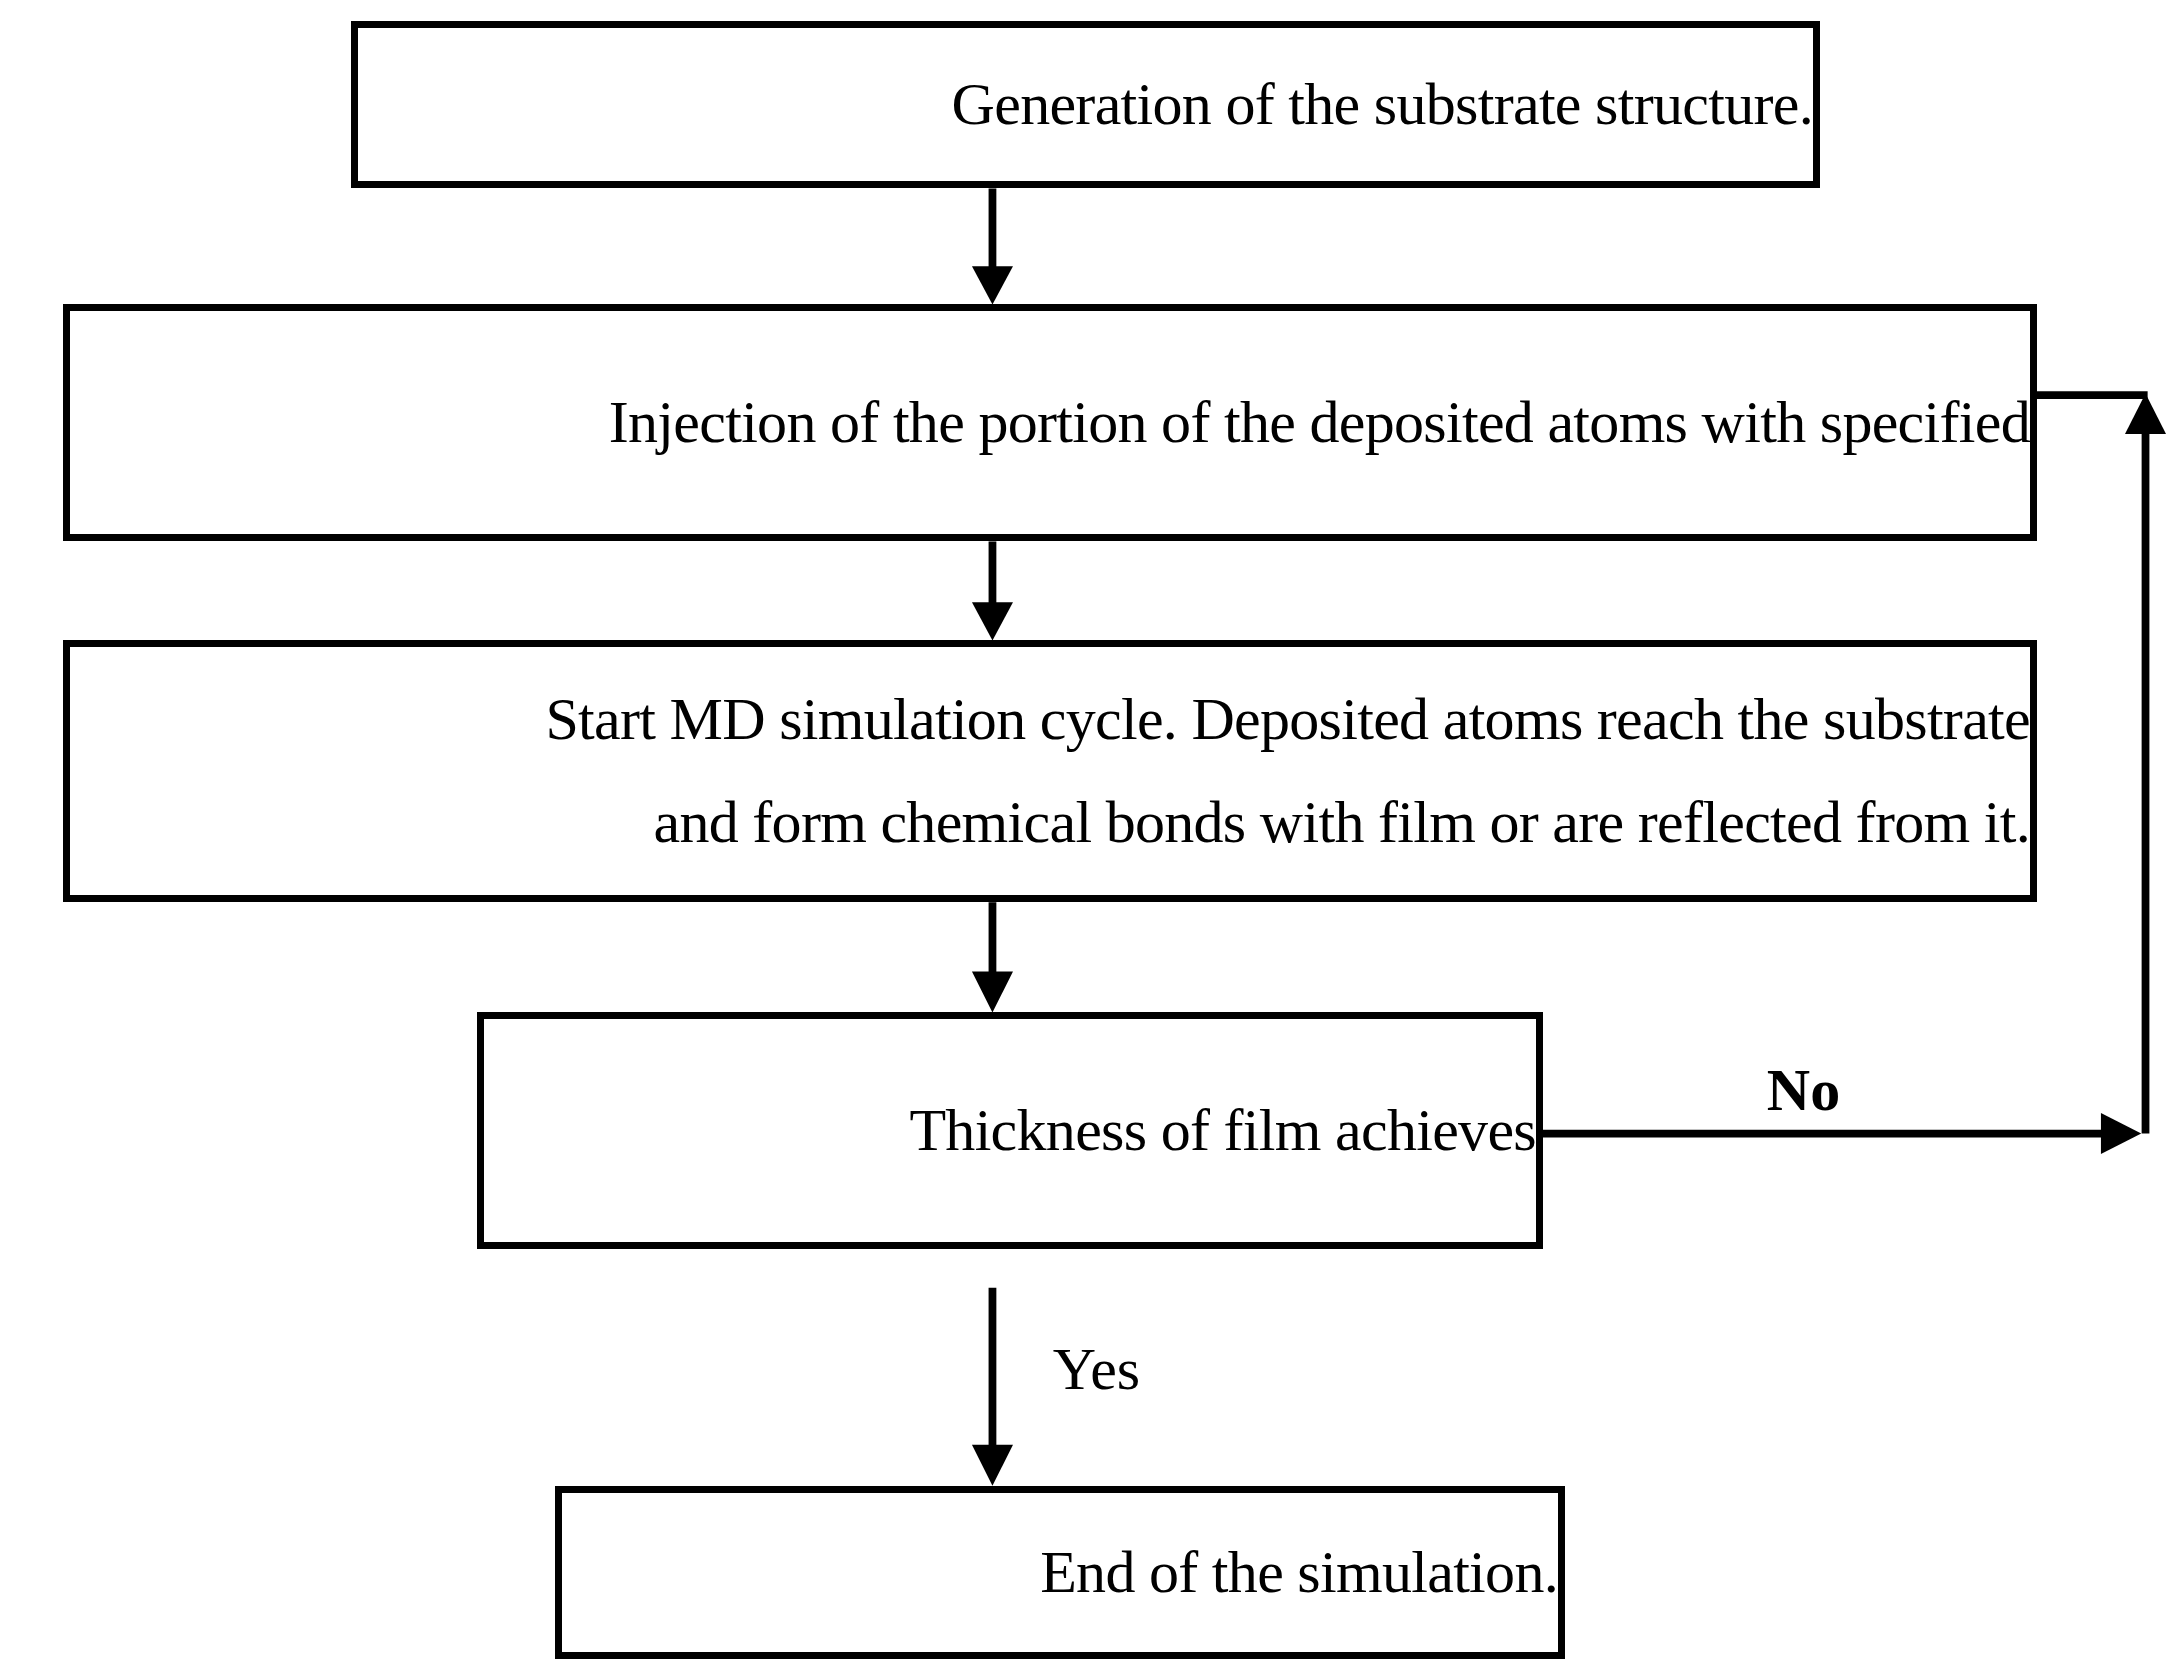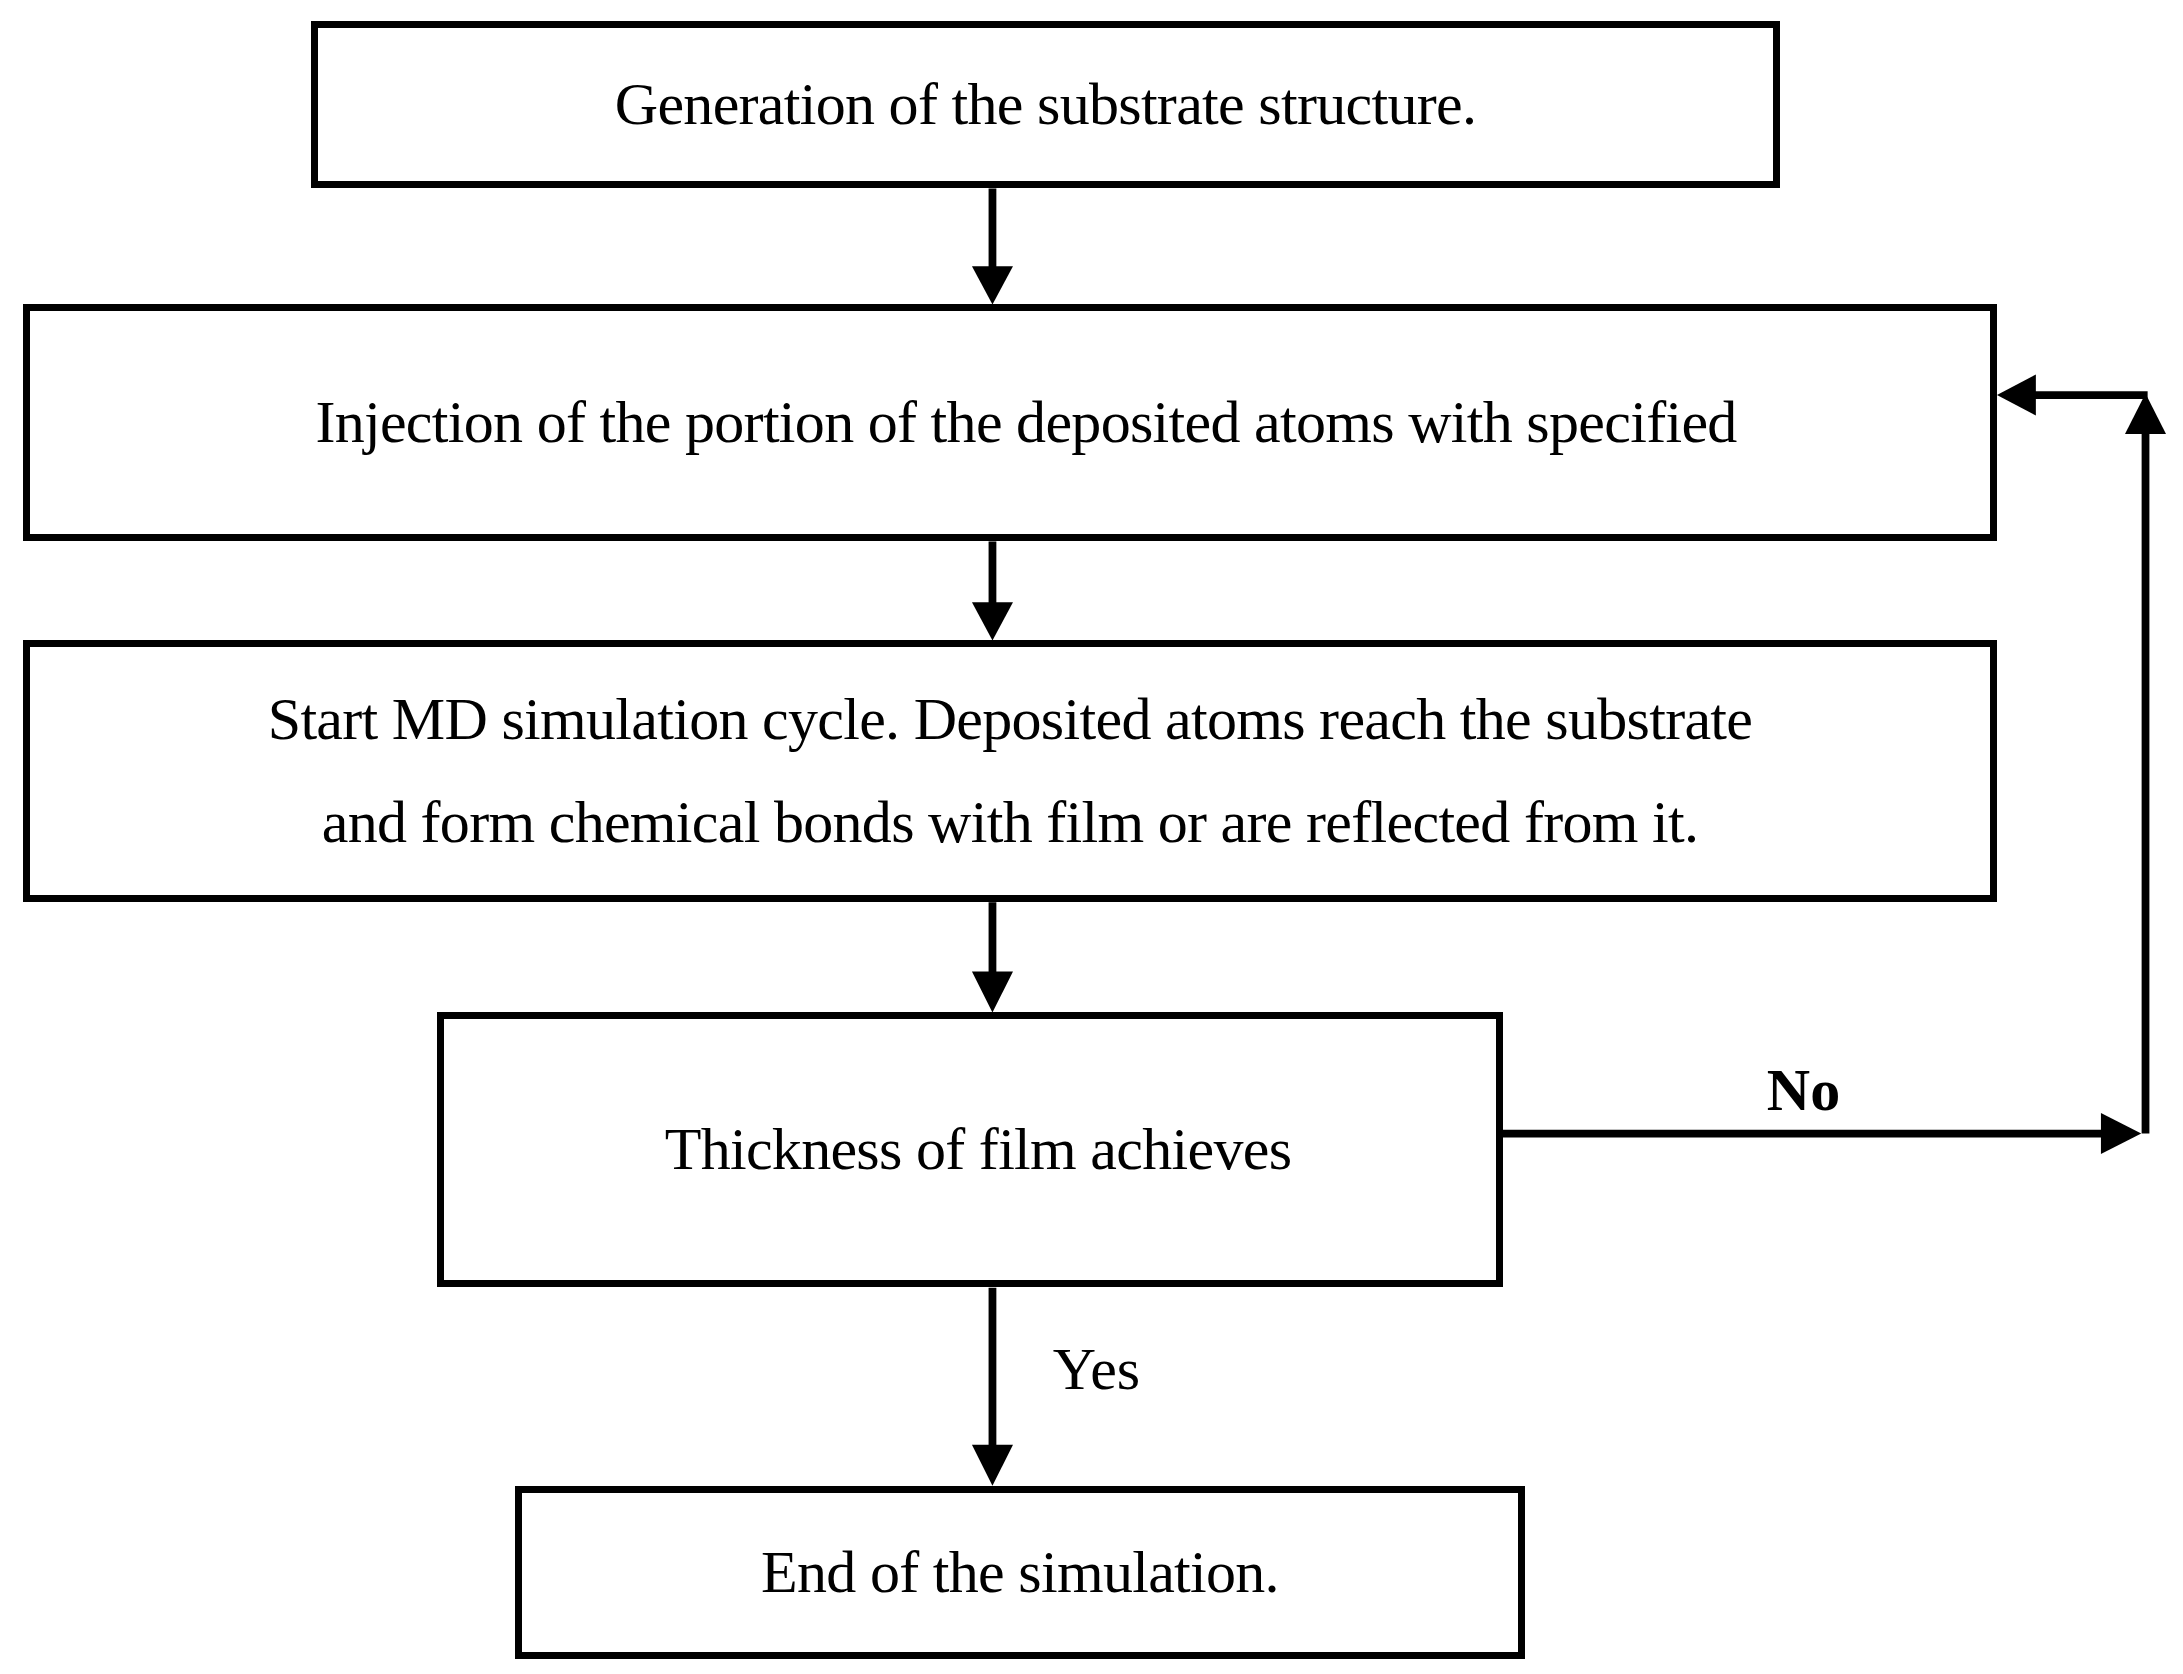--- a/index.html
+++ b/index.html
@@ -23,34 +23,35 @@
     height: 1675px;
   }
   .node {
     position: absolute;
     border: 7.8px solid #000000;
     background: #ffffff;
     box-sizing: border-box;
     display: flex;
     flex-direction: column;
     justify-content: space-evenly;
-    align-items: center;
+    align-items: flex-end;
     text-align: center;
+    margin-left: 40px;
   }
   .node .line {
     font-size: 60px;
     line-height: 1.05;
     white-space: nowrap;
     letter-spacing: -0.7px;
   }
   
   .box1 { left: 311px;  top: 21px;   width: 1469px; height: 167px; }
   .box2 { left: 23px;   top: 304px;  width: 1974px; height: 237px; padding-left: 32px; }
   .box3 { left: 23px;   top: 640px;  width: 1974px; height: 262px; }
-  .box4 { left: 437px;  top: 1012px; width: 1066px; height: 275px; padding-left: 16px; }
+  .box4 { left: 437px;  top: 1012px; width: 1066px; height: 237px; padding-left: 16px; }
   .box5 { left: 515px;  top: 1486px; width: 1010px; height: 173px; }
   .edge-label {
     position: absolute;
     font-size: 60px;
     line-height: 1;
     white-space: nowrap;
   }
   .label-no  { left: 1747px; top: 1060px; width: 113px; text-align: center; font-weight: bold; }
   .label-yes { left: 1026px; top: 1339px; width: 141px; text-align: center; }
 </style>

